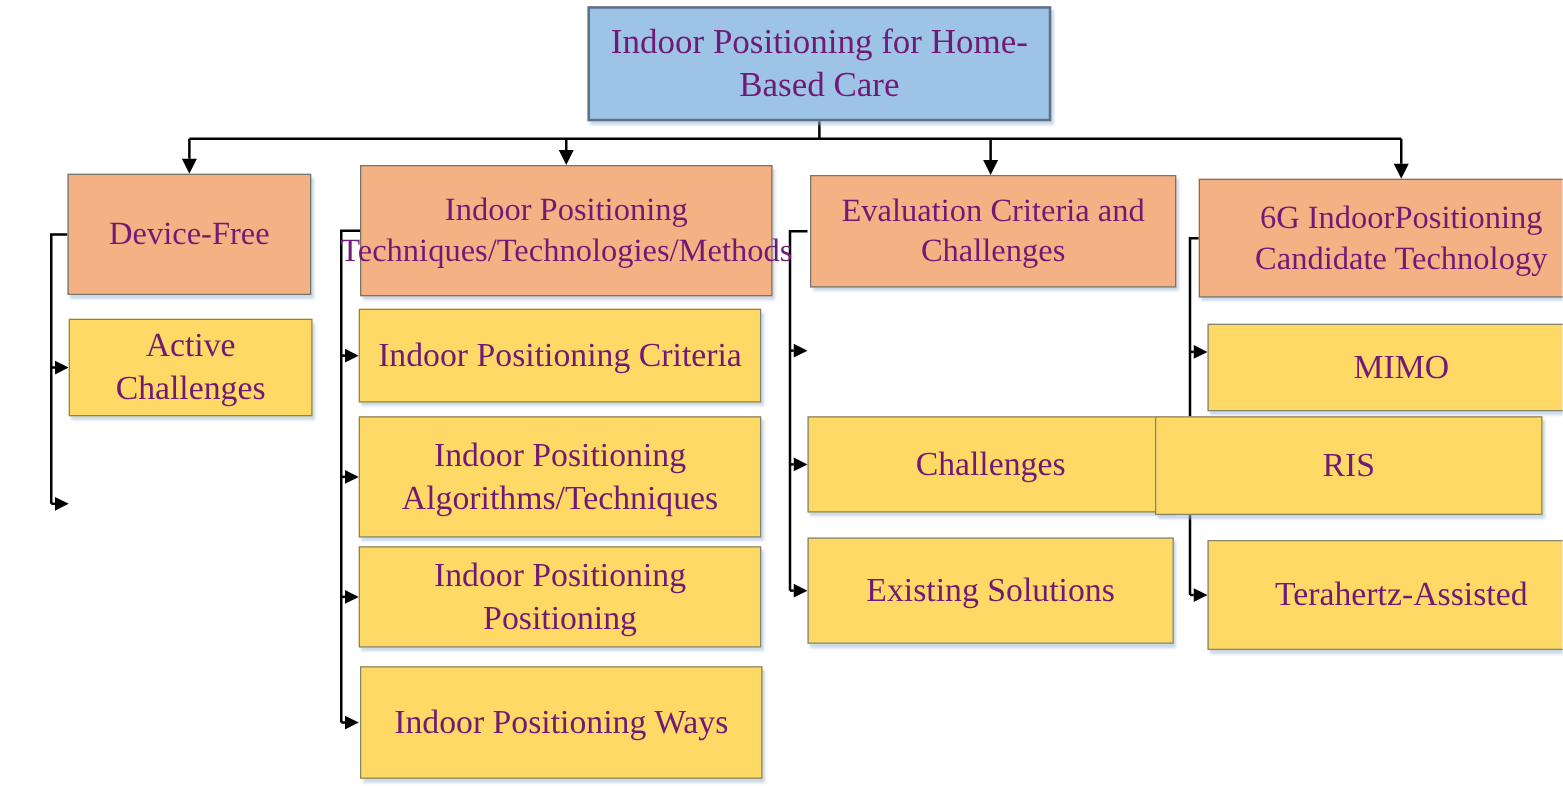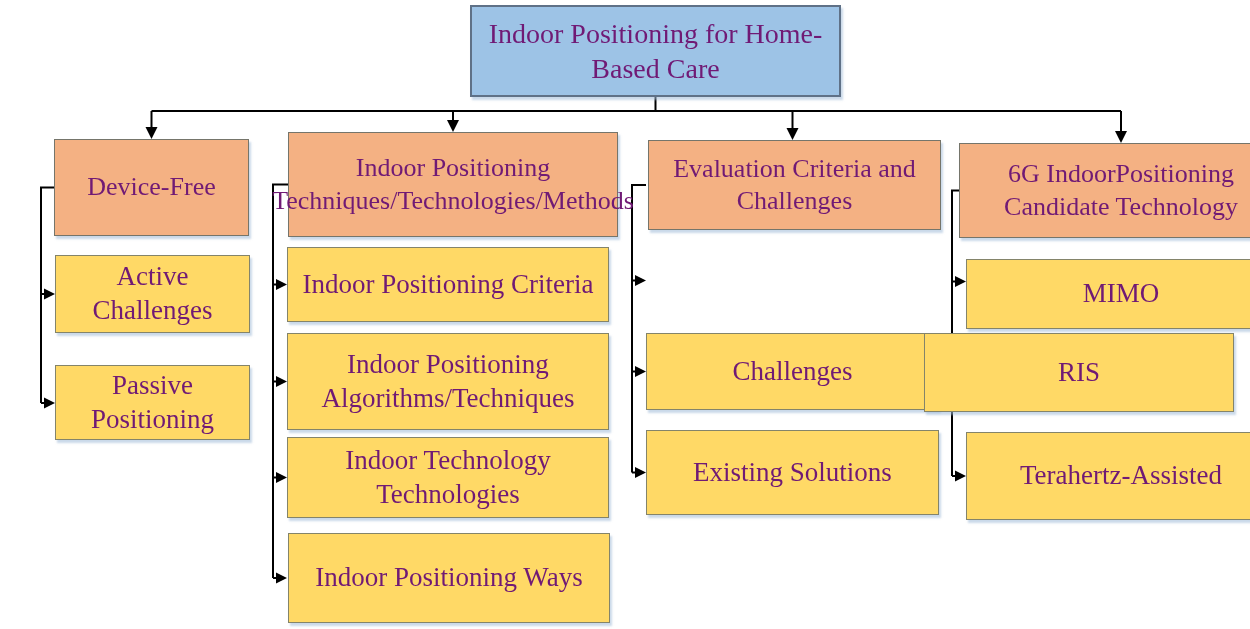--- a/index.html
+++ b/index.html
@@ -106,26 +106,25 @@
         <polygon points="919,367 919,378 930,372.5"></polygon>
         <polygon points="919,470.5 919,481.5 930,476"></polygon>
       </g>
     </g>
   </svg>
 
   <div class="box root" style="left:434px;top:5px;width:371px;height:92px">Indoor Positioning for Home-Based Care</div>
 
   <div class="box branch" style="left:18px;top:139px;width:195px;height:97px">Device-Free</div>
   <div class="box leaf" style="left:19px;top:255px;width:195px;height:78px">Active Challenges</div>
-  <div class="box leaf" style="left:19px;top:365px;width:195px;height:75px">Passive Positioning</div>
 
   <div class="box branch" style="left:252px;top:132px;width:330px;height:105px">Indoor Positioning Techniques/Technologies/Methods</div>
   <div class="box leaf" style="left:251px;top:247px;width:322px;height:75px">Indoor Positioning Criteria</div>
   <div class="box leaf" style="left:251px;top:333px;width:322px;height:97px">Indoor Positioning Algorithms/Techniques</div>
-  <div class="box leaf" style="left:251px;top:437px;width:322px;height:81px">Indoor Technology Technologies</div>
+  <div class="box leaf" style="left:251px;top:437px;width:322px;height:81px">Indoor Positioning Positioning</div>
   <div class="box leaf" style="left:252px;top:533px;width:322px;height:90px">Indoor Positioning Ways</div>
 
   <div class="box branch" style="left:612px;top:140px;width:293px;height:90px">Evaluation Criteria and Challenges</div>
   <div class="box leaf" style="left:610px;top:333px;width:293px;height:77px">Challenges</div>
   <div class="box leaf" style="left:610px;top:430px;width:293px;height:85px">Existing Solutions</div>
 
   <div class="box branch" style="left:923px;top:143px;width:324px;height:95px">6G IndoorPositioning Candidate Technology</div>
   <div class="box leaf" style="left:930px;top:259px;width:310px;height:70px">MIMO</div>
   <div class="box leaf" style="left:888px;top:333px;width:310px;height:79px">RIS</div>
   <div class="box leaf" style="left:930px;top:432px;width:310px;height:88px">Terahertz-Assisted</div>

